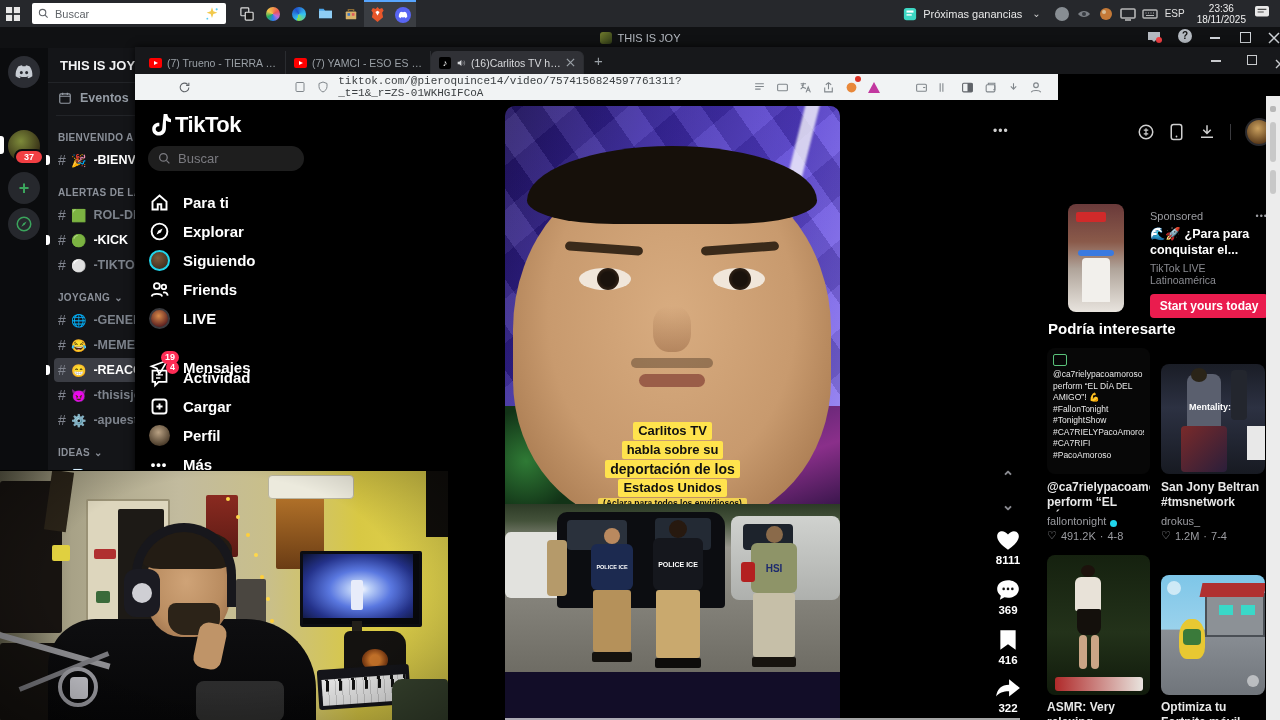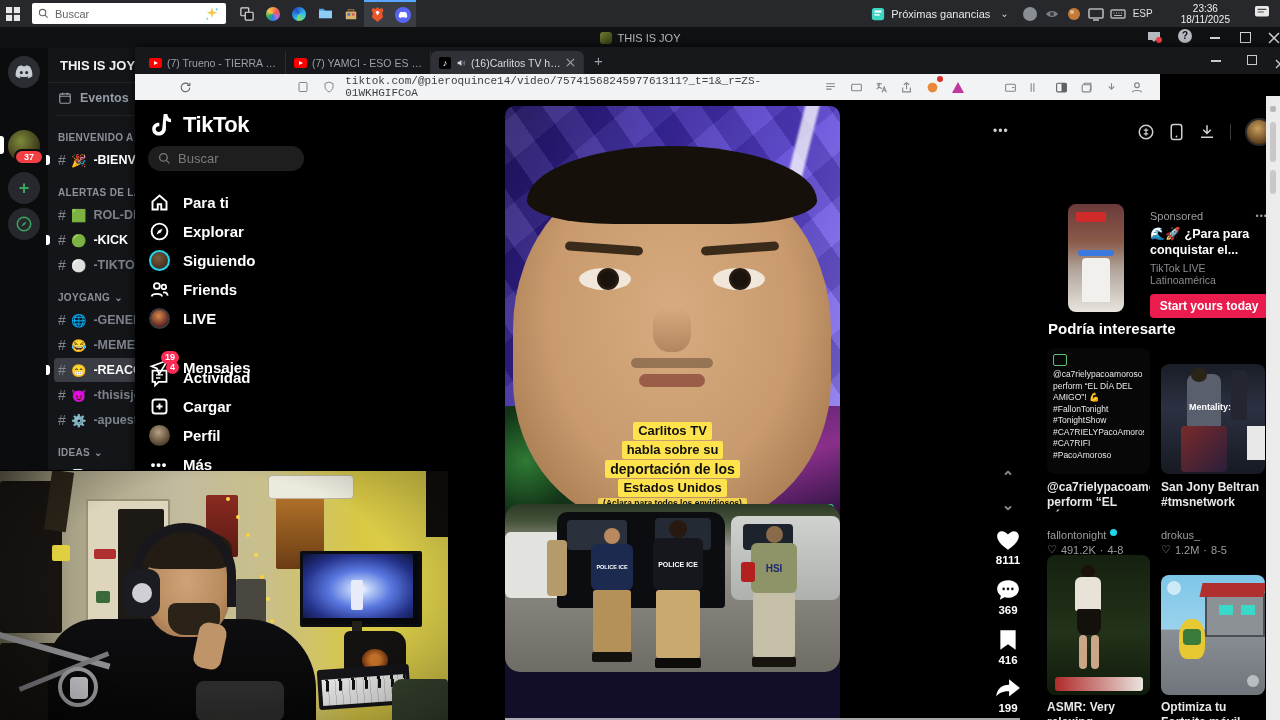--- a/index.html
+++ b/index.html
@@ -26,32 +26,32 @@
   .dc-ch.unread{color:#fff;}
   .dc-ch.active{background:#3b3d44;color:#fff;}
   .pill{position:absolute;left:-8px;top:7px;width:4px;height:10px;border-radius:0 3px 3px 0;background:#fff;}
   .dc-ev{display:flex;align-items:center;gap:8px;color:#949ba4;font-size:12.5px;font-weight:bold;padding:8px 10px;}
   
   #browser{position:absolute;left:135px;top:47px;width:1145px;height:673px;background:#000;z-index:2;box-shadow:0 0 8px rgba(0,0,0,.8);}
   #tabstrip{position:absolute;left:0;top:0;width:1145px;height:27px;background:#17181b;display:flex;align-items:center;}
   .btab{display:flex;align-items:center;gap:5px;height:23px;margin-top:4px;padding:0 8px;width:128px;color:#9aa0a6;font-size:10.5px;border-right:1px solid #2a2c30;}
   .btab.active{background:#303136;color:#d7d9dc;border-radius:6px 6px 0 0;}
   .btab .lbl{overflow:hidden;text-overflow:ellipsis;white-space:nowrap;flex:1;}
-  #toolbar{position:absolute;left:0;top:27px;width:1025px;height:26px;background:#f1f3f4;display:flex;align-items:center;color:#5f6368;}
+  #toolbar{position:absolute;left:0;top:27px;width:923px;height:26px;background:#f1f3f4;display:flex;align-items:center;color:#5f6368;}
   .tool-ic{width:18px;height:18px;margin:0 4px;display:flex;align-items:center;justify-content:center;}
   #urltext{color:#3c4043;font-size:11px;font-family:"Liberation Mono",monospace;margin-left:4px;}
   
   #page{position:absolute;left:0;top:53px;width:1145px;height:620px;background:#000;}
   .tt-nav{position:absolute;left:12px;display:flex;align-items:center;gap:12px;color:#fff;font-weight:bold;font-size:15px;height:26px;}
   .tt-nav .ic{width:24px;display:flex;justify-content:center;position:relative;}
   .badge{position:absolute;top:-6px;right:-8px;background:#fe2c55;color:#fff;border-radius:9px;font-size:9px;font-weight:bold;padding:1px 4px;line-height:11px;}
   .ybox{background:#ffe34d;color:#111;font-weight:bold;text-align:center;border-radius:2px;padding:0 5px;}
   .act-cnt{color:#fff;font-size:11.5px;font-weight:bold;text-align:center;width:100%;}
   .sug-cap{color:#e8e8e8;font-size:12px;font-weight:bold;line-height:15px;max-height:32px;overflow:hidden;}
-  .sug-author{color:#9b9ca1;font-size:11px;margin-top:17px;display:flex;align-items:flex-start;gap:4px;}
+  .sug-author{color:#9b9ca1;font-size:11px;margin-top:3px;display:flex;align-items:flex-end;gap:4px;}
   .sug-stats{color:#9b9ca1;font-size:11px;margin-top:2px;display:flex;align-items:center;gap:4px;}
   .thumb{border-radius:8px;overflow:hidden;position:absolute;}
   
   #webcam{position:absolute;left:0;top:470px;width:448px;height:250px;z-index:30;overflow:hidden;background:#1a1a14;border-top:1px solid #000;}
   
   .sq{position:absolute;}
 </style>
 </head>
 <body>
 
@@ -302,21 +302,21 @@
       <div class="tool-ic" style="margin-right:14px;">
           <svg width="14" height="14" viewBox="0 0 24 24">
             <circle cx="12" cy="9" r="4" fill="none" stroke="#80868b" stroke-width="2"></circle>
             <path d="M4 21c1.5-4 14.5-4 16 0" fill="none" stroke="#80868b" stroke-width="2"></path>
           </svg>
         </div>
     </div>
 
     <div id="page">
 
-      <div class="abs" style="left:14px;top:12px;display:flex;align-items:center;gap:12px;">
+      <div class="abs" style="left:14px;top:12px;display:flex;align-items:center;gap:4px;">
         <svg width="22" height="26" viewBox="0 0 24 28">
             <path d="M16 2h4c.3 3 2 5 4 5.5V11c-2 0-4-.7-5.5-1.8v8.3c0 4.7-3.3 8-7.7 8-4.3 0-7.3-3-7.3-7 0-4.2 3.4-7.2 7.8-6.9v3.8c-2-.5-4 .8-4 3 0 1.8 1.4 3.2 3.4 3.2 2.2 0 3.8-1.6 3.8-4.2z" fill="#fff"></path>
           </svg>
         <span style="color:#fff;font-weight:bold;font-size:22px;letter-spacing:-.5px;">TikTok</span>
       </div>
       <div class="abs" style="left:13px;top:46px;width:136px;height:25px;background:#1e1e1e;border-radius:14px;display:flex;align-items:center;gap:7px;padding:0 10px;">
         <svg width="13" height="13" viewBox="0 0 24 24">
             <circle cx="10" cy="10" r="7" fill="none" stroke="#7b7b80" stroke-width="2.4"></circle>
             <path d="M15.5 15.5 21 21" stroke="#7b7b80" stroke-width="2.4"></path>
           </svg>
@@ -427,21 +427,21 @@
         <div class="abs" style="left:126px;top:252px;width:82px;height:10px;background:rgba(40,25,15,.35);border-radius:6px;"></div>
 
         <div class="abs" style="left:0;top:316px;width:335px;display:flex;flex-direction:column;align-items:center;gap:1px;">
           <span class="ybox" style="font-size:13px;line-height:18px;">Carlitos TV</span>
           <span class="ybox" style="font-size:13px;line-height:18px;">habla sobre su</span>
           <span class="ybox" style="font-size:14px;line-height:18px;">deportación de los</span>
           <span class="ybox" style="font-size:13px;line-height:18px;">Estados Unidos</span>
           <span class="ybox" style="font-size:8.5px;line-height:11px;background:#ffe34dcc;">(Aclara para todos los envidiosos)</span>
         </div>
 
-        <div class="abs" style="left:0;top:398px;width:335px;height:168px;background:linear-gradient(180deg,#2c3a26 0%,#44523a 10%,#9a988f 26%,#85837b 55%,#6e6c64 100%);border-radius:15px;">
+        <div class="abs" style="left:0;top:398px;width:335px;height:168px;background:linear-gradient(180deg,#2c3a26 0%,#44523a 10%,#9a988f 26%,#85837b 55%,#6e6c64 100%);">
           <div class="abs" style="left:0;top:28px;width:62px;height:66px;background:#e2e2de;border-radius:6px;"></div>
           <div class="abs" style="left:52px;top:8px;width:168px;height:96px;background:#0c0d11;border-radius:10px 14px 4px 4px;"></div>
           <div class="abs" style="left:62px;top:16px;width:60px;height:30px;background:#2a313c;border-radius:4px;"></div>
           <div class="abs" style="left:150px;top:14px;width:56px;height:32px;background:#232a34;border-radius:4px;"></div>
           <div class="abs" style="left:226px;top:12px;width:109px;height:84px;background:linear-gradient(180deg,#d0d2cf,#aeb0ad);border-radius:8px;"></div>
           <div class="abs" style="left:238px;top:20px;width:50px;height:26px;background:#1d232c;border-radius:4px;"></div>
 
           <div class="abs" style="left:42px;top:36px;width:20px;height:56px;background:#b59a6a;border-radius:4px;"></div>
 
           <div class="abs" style="left:86px;top:24px;">
@@ -486,21 +486,21 @@
             <circle cx="16" cy="10" r="1.2" fill="#111"></circle>
           </svg>
         <span class="act-cnt">369</span>
         <svg width="22" height="24" viewBox="0 0 20 22" style="margin-top:10px;">
             <path d="M3 2h14v18l-7-5-7 5z" fill="#fff"></path>
           </svg>
         <span class="act-cnt">416</span>
         <svg width="26" height="22" viewBox="0 0 24 20" style="margin-top:10px;">
             <path d="M13 1v5C6 6 2 10 1 17c2.5-3.5 6.5-5 12-5v5l10-8z" fill="#fff"></path>
           </svg>
-        <span class="act-cnt">199</span>
+        <span class="act-cnt">322</span>
       </div>
 
       <div class="abs" style="left:1002px;top:18px;display:flex;align-items:center;gap:14px;">
         <svg width="18" height="18" viewBox="0 0 24 24">
             <circle cx="12" cy="12" r="9" fill="none" stroke="#cfcfcf" stroke-width="2"></circle>
             <path d="M12 7v10M9 9.5h6M9 14.5h6" stroke="#cfcfcf" stroke-width="1.6"></path>
           </svg>
         <svg width="15" height="18" viewBox="0 0 20 24">
             <rect x="3" y="2" width="14" height="20" rx="3" fill="none" stroke="#cfcfcf" stroke-width="2"></rect>
             <circle cx="10" cy="18" r="1.2" fill="#cfcfcf"></circle>
@@ -557,21 +557,21 @@
       </div>
       <div class="abs" style="left:1026px;top:380px;width:104px;">
         <div class="sug-cap">San Jony Beltran #tmsnetwork #typ...</div>
         <div class="sug-author">
             <span>drokus_</span>
           </div>
         <div class="sug-stats">
             <span>♡</span>
             <span>1.2M</span>
             <span>·</span>
-            <span>8-5</span>
+            <span>7-4</span>
           </div>
       </div>
 
       <div class="thumb" style="left:912px;top:455px;width:103px;height:140px;background:linear-gradient(180deg,#15210f 0%,#23321a 55%,#101a0b 100%);">
         <div class="abs" style="left:34px;top:10px;width:14px;height:12px;background:#1c120c;border-radius:50%;"></div>
         <div class="abs" style="left:28px;top:22px;width:26px;height:34px;background:#e8e2d8;border-radius:6px 6px 2px 2px;"></div>
         <div class="abs" style="left:30px;top:54px;width:24px;height:26px;background:#14100c;border-radius:2px 2px 8px 8px;"></div>
         <div class="abs" style="left:32px;top:80px;width:8px;height:34px;background:#caa586;border-radius:4px;"></div>
         <div class="abs" style="left:44px;top:80px;width:8px;height:34px;background:#caa586;border-radius:4px;"></div>
         <div class="abs" style="left:8px;bottom:4px;width:88px;height:14px;background:linear-gradient(90deg,#b02a2a,#e8e4de);border-radius:3px;"></div>
@@ -754,21 +754,21 @@
       </svg>
     <svg class="tray-ic" viewBox="0 0 16 16">
         <rect x="1" y="3" width="14" height="9" rx="1" fill="none" stroke="#cfcfcf" stroke-width="1.6"></rect>
         <path d="M5 14h6" stroke="#cfcfcf" stroke-width="1.6"></path>
       </svg>
     <svg class="tray-ic" viewBox="0 0 16 16">
         <rect x="1" y="4" width="14" height="8" rx="1" fill="none" stroke="#cfcfcf" stroke-width="1.4"></rect>
         <path d="M3.5 7h1M6 7h1M8.5 7h1M11 7h1M4 9.5h8" stroke="#cfcfcf" stroke-width="1.2"></path>
       </svg>
     <span style="color:#e0e0e0;font-size:10px;margin:0 4px;">ESP</span>
-    <div style="text-align:center;line-height:11px;margin:0 24px;">
+    <div style="text-align:center;line-height:11px;margin:0 8px;">
       <div style="color:#f0f0f0;font-size:10px;">23:36</div>
       <div style="color:#f0f0f0;font-size:10px;">18/11/2025</div>
     </div>
     <div style="margin-right:10px;">
       <svg width="16" height="14" viewBox="0 0 18 16">
           <rect x="1" y="1" width="16" height="12" rx="2" fill="#e8e8e8"></rect>
           <path d="M4 5h10M4 8h7" stroke="#4a4a4a" stroke-width="1.4"></path>
         </svg>
     </div>
   </div>

